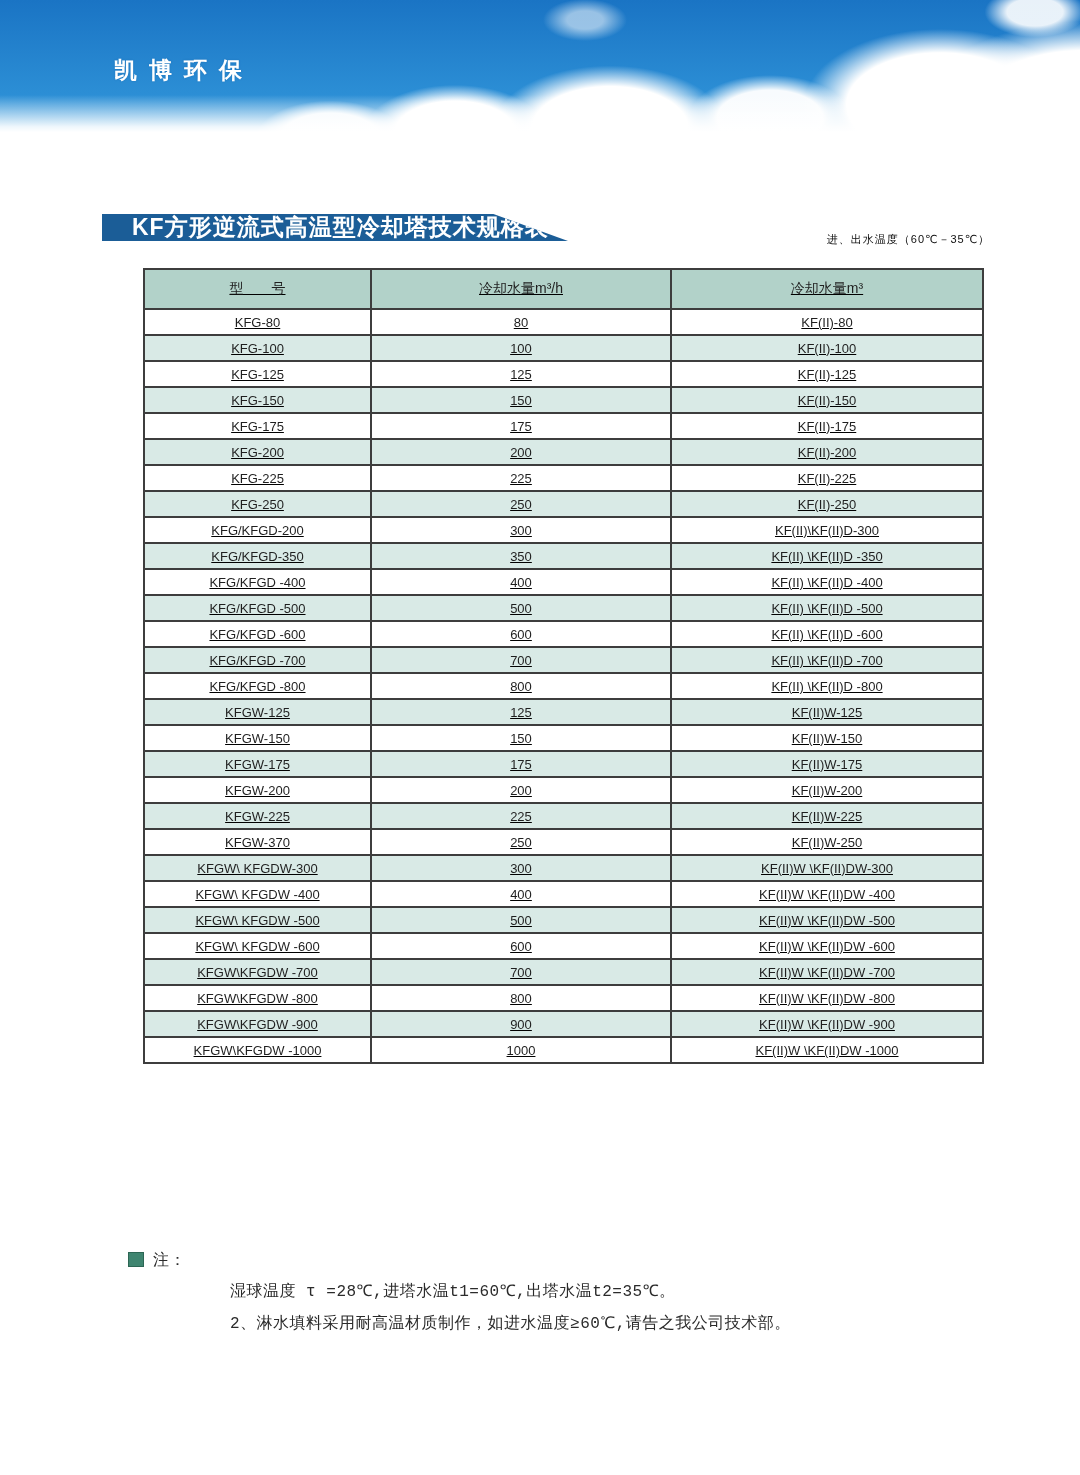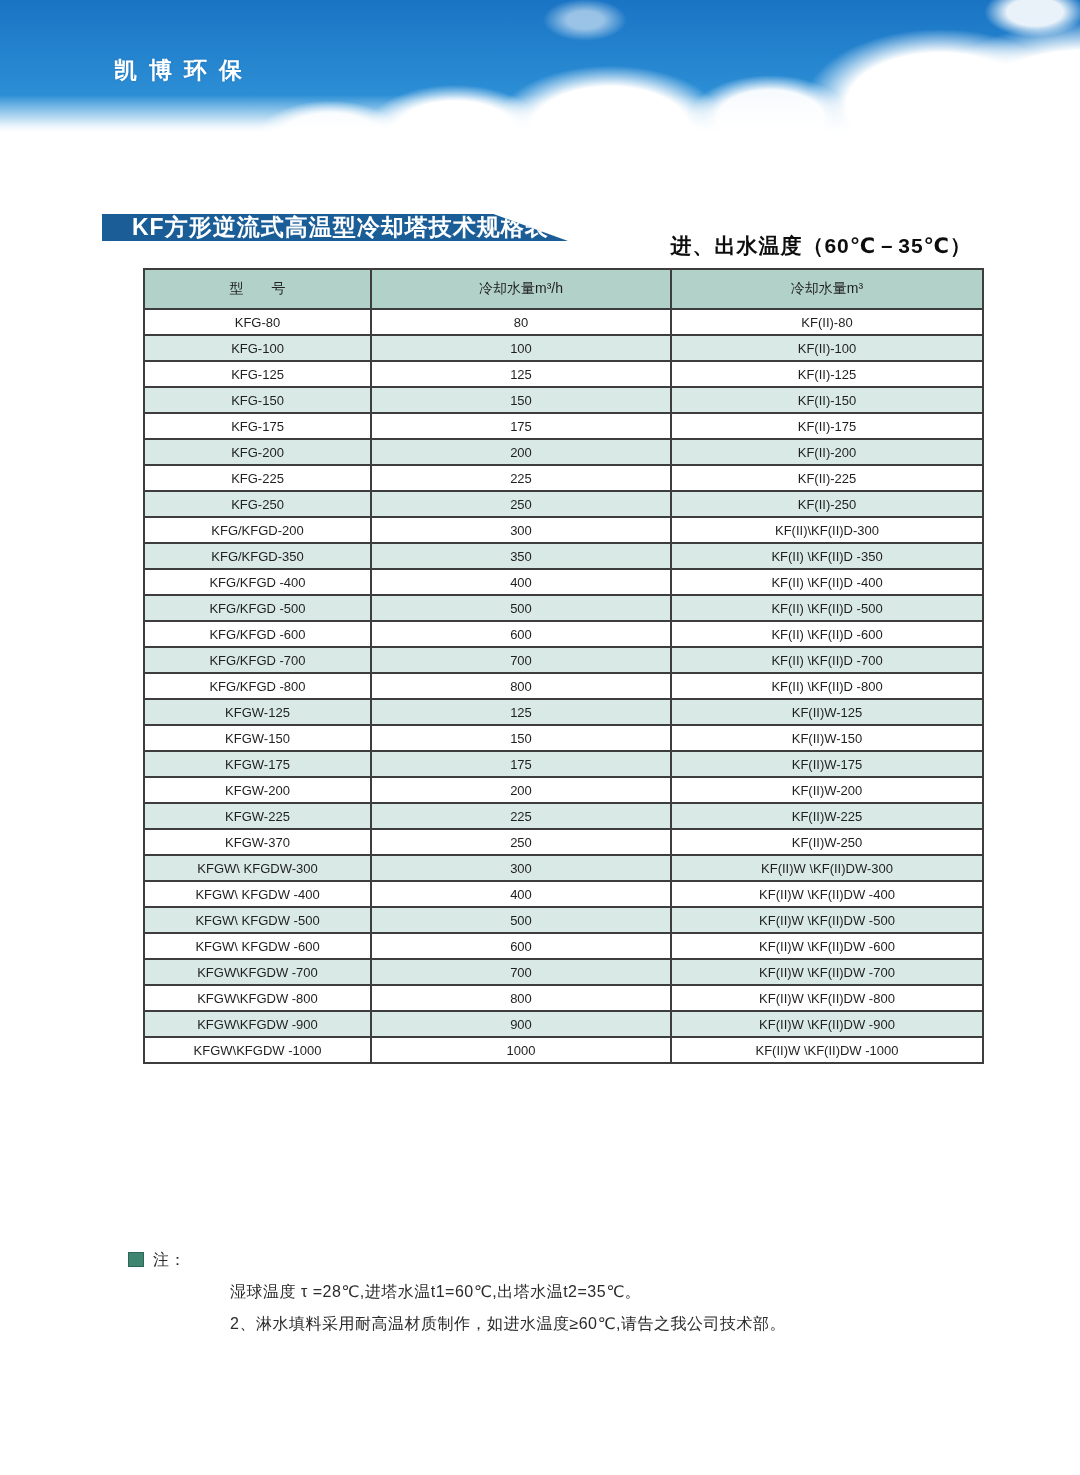--- a/index.html
+++ b/index.html
@@ -52,30 +52,31 @@
     background:var(--banner-blue);
     clip-path:polygon(0 0, 84% 0, 100% 100%, 0 100%);
   }
   .banner span{
     display:block;
     padding-left:30px;line-height:27px;
     color:#ffffff;font-size:23px;font-weight:bold;letter-spacing:1px;
     white-space:nowrap;
   }
   .temp{
-    position:absolute;right:108px;top:232px;
-    font-size:21px;font-weight:bold;color:#0d0d0d;letter-spacing:1px;
+    position:absolute;right:90px;top:232px;
+    font-size:11px;font-weight:normal;color:#0d0d0d;letter-spacing:1px;
   }
 
   
   table.spec{
     position:absolute;left:143px;top:268px;
     width:839px;
     border-collapse:collapse;
     table-layout:fixed;
+    text-decoration:underline;
   }
   table.spec th, table.spec td{
     border:2px solid var(--border-dark);
     text-align:center;vertical-align:middle;
     color:var(--text-dark);
   }
   table.spec th{
     height:40px;
     background:var(--header-green);
     font-size:14px;font-weight:normal;
@@ -94,21 +95,21 @@
     font-size:16px;color:#2b2b2b;letter-spacing:.5px;
   }
   .note-row{display:flex;align-items:flex-start;line-height:24px;}
   .sq{
     flex:0 0 auto;
     width:16px;height:15px;margin-top:4px;margin-right:9px;
     background:var(--note-green);
     border:1px solid #2c6654;
   }
   .note-label{flex:0 0 auto;margin-right:4px;}
-  .note-line{line-height:24px;margin-top:8px;padding-left:102px;}
+  .note-line{line-height:24px;margin-top:8px;padding-left:102px;font-family:Liberation Mono, monospace;}
 </style>
 </head>
 <body>
 
 <div class="page">
 
   <div class="sky">
     <div class="brand">凯博环保</div>
   </div>
 

